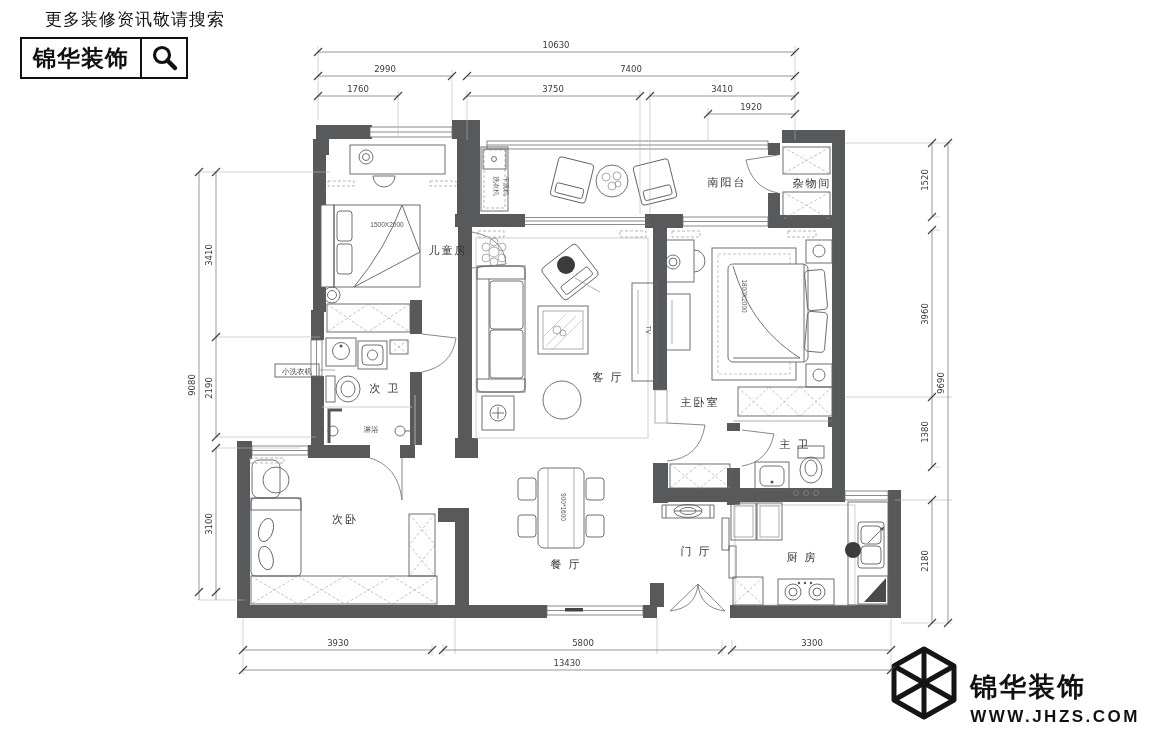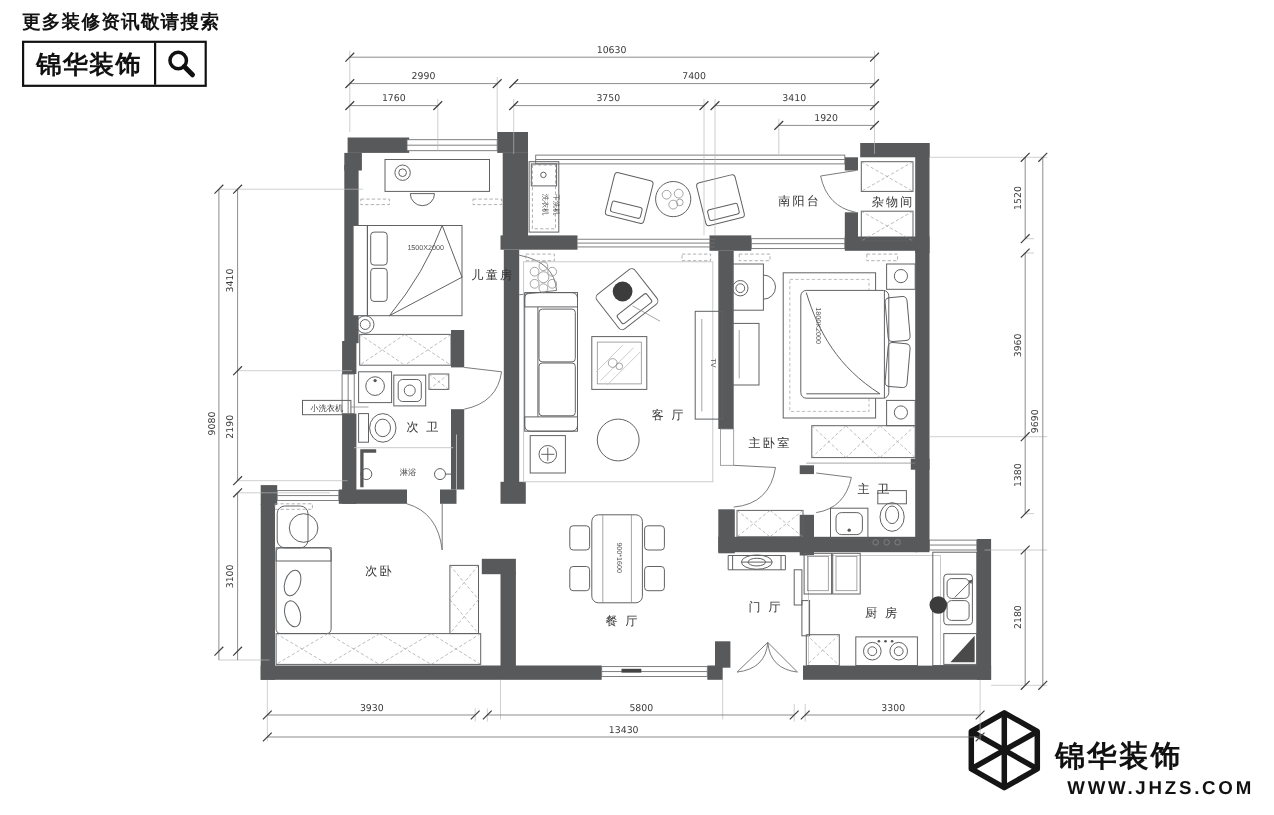--- a/index.html
+++ b/index.html
@@ -1,30 +1,30 @@
 <!DOCTYPE html>
 <html><head>
 <meta charset="utf-8">
 <style>
   html,body{margin:0;padding:0;background:#ffffff;}
   body{width:1158px;height:741px;position:relative;overflow:hidden;
        font-family:"Liberation Sans","DejaVu Sans",sans-serif;}
   
   .hdr{position:absolute;left:20px;top:8px;width:230px;}
-  .hdr-tag{font-size:17px;font-weight:bold;color:#111;letter-spacing:1px;}
+  .hdr-tag{font-size:17px;font-weight:normal;color:#111;letter-spacing:1px;text-align:center;}
   .hdr-logo{margin-top:6px;width:164px;height:38px;border:2px solid #111;
             display:flex;align-items:stretch;}
   .hdr-brand{flex:1;display:flex;align-items:center;justify-content:center;
              font-size:23px;font-weight:bold;color:#111;letter-spacing:1px;}
   .hdr-mag{width:44px;border-left:2px solid #111;display:flex;align-items:center;justify-content:center;}
   
   .ftr{position:absolute;right:18px;bottom:14px;display:flex;align-items:flex-end;}
   .ftr-txtcol{margin-left:10px;}
   .ftr-line{font-size:27px;font-weight:bold;color:#111;letter-spacing:2px;line-height:1.15;}
-  .ftr-web{font-size:17px;font-weight:bold;color:#111;letter-spacing:2.5px;margin-top:4px;margin-left:11px;}
+  .ftr-web{font-size:17px;font-weight:bold;color:#111;letter-spacing:2.5px;margin-top:4px;}
   
   .wall{fill:#58595b;stroke:none;}
   .furn{stroke:#5f6062;stroke-width:.9;fill:#fff;}
   .furnNF{stroke:#5f6062;stroke-width:.9;fill:none;}
   .thin2{stroke:#8a8a8a;stroke-width:.7;fill:none;}
   .lt{stroke:#c4c4c4;stroke-width:.8;fill:none;}
   .hx{stroke:#9a9a9a;stroke-width:.6;fill:none;stroke-dasharray:3 2;}
   .dash{stroke:#9a9a9a;stroke-width:.7;fill:none;stroke-dasharray:3 2;}
   .door{stroke:#7a7a7a;stroke-width:.9;fill:none;}
   .win{stroke:#6d6d6d;stroke-width:.8;fill:#fff;}

